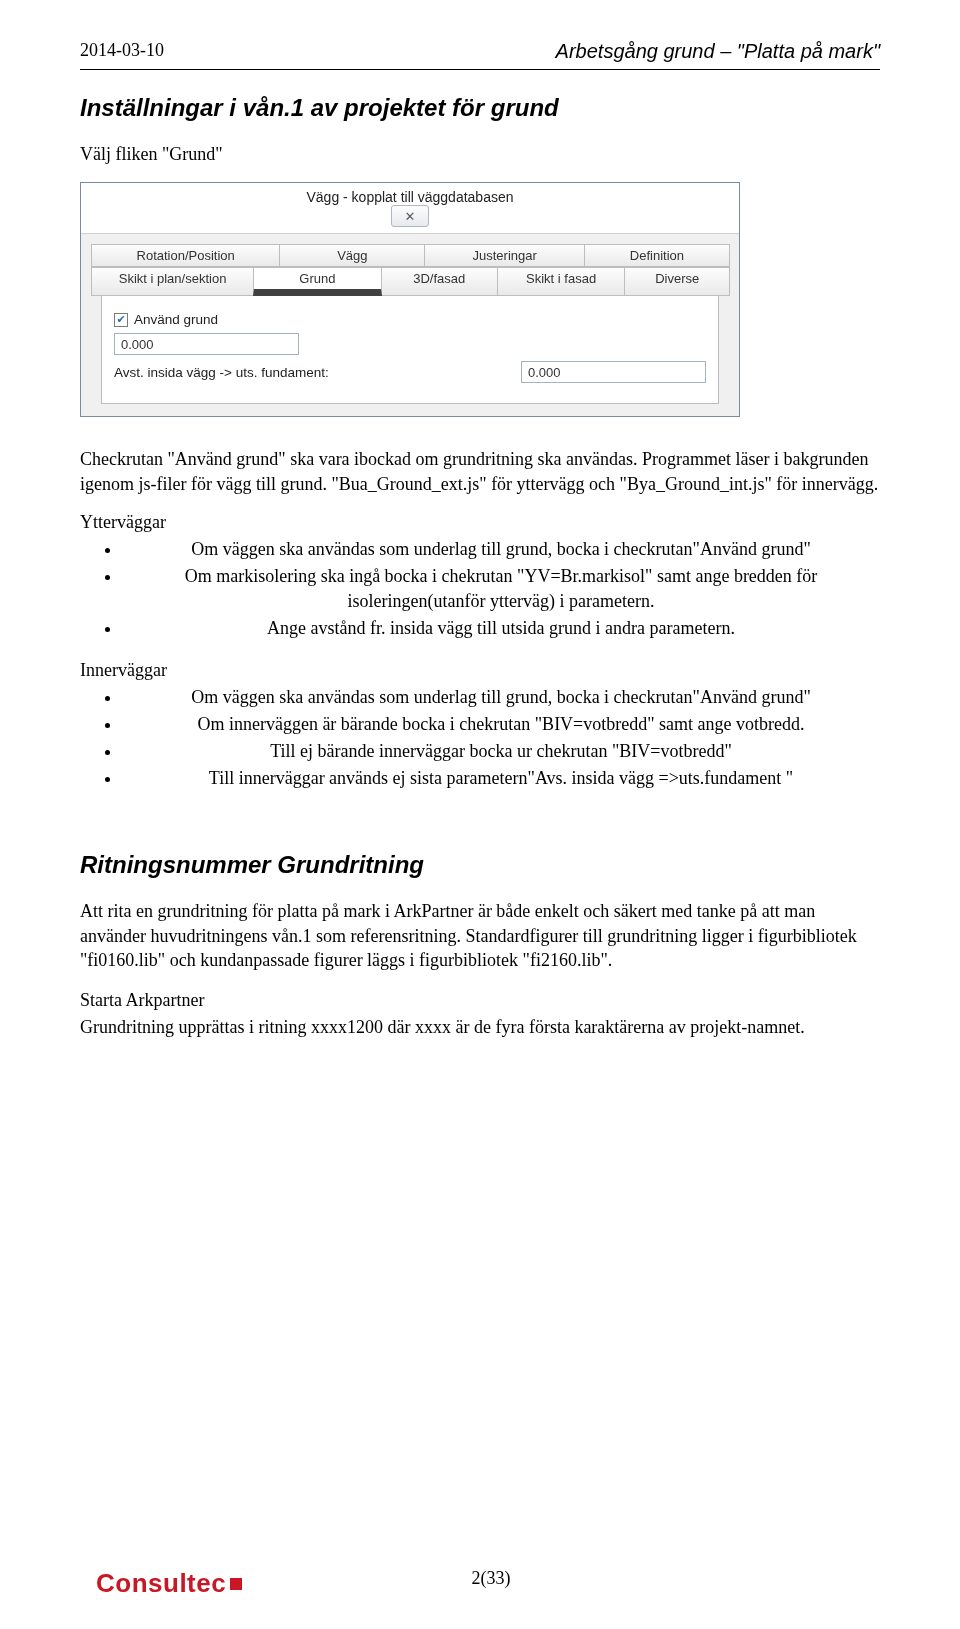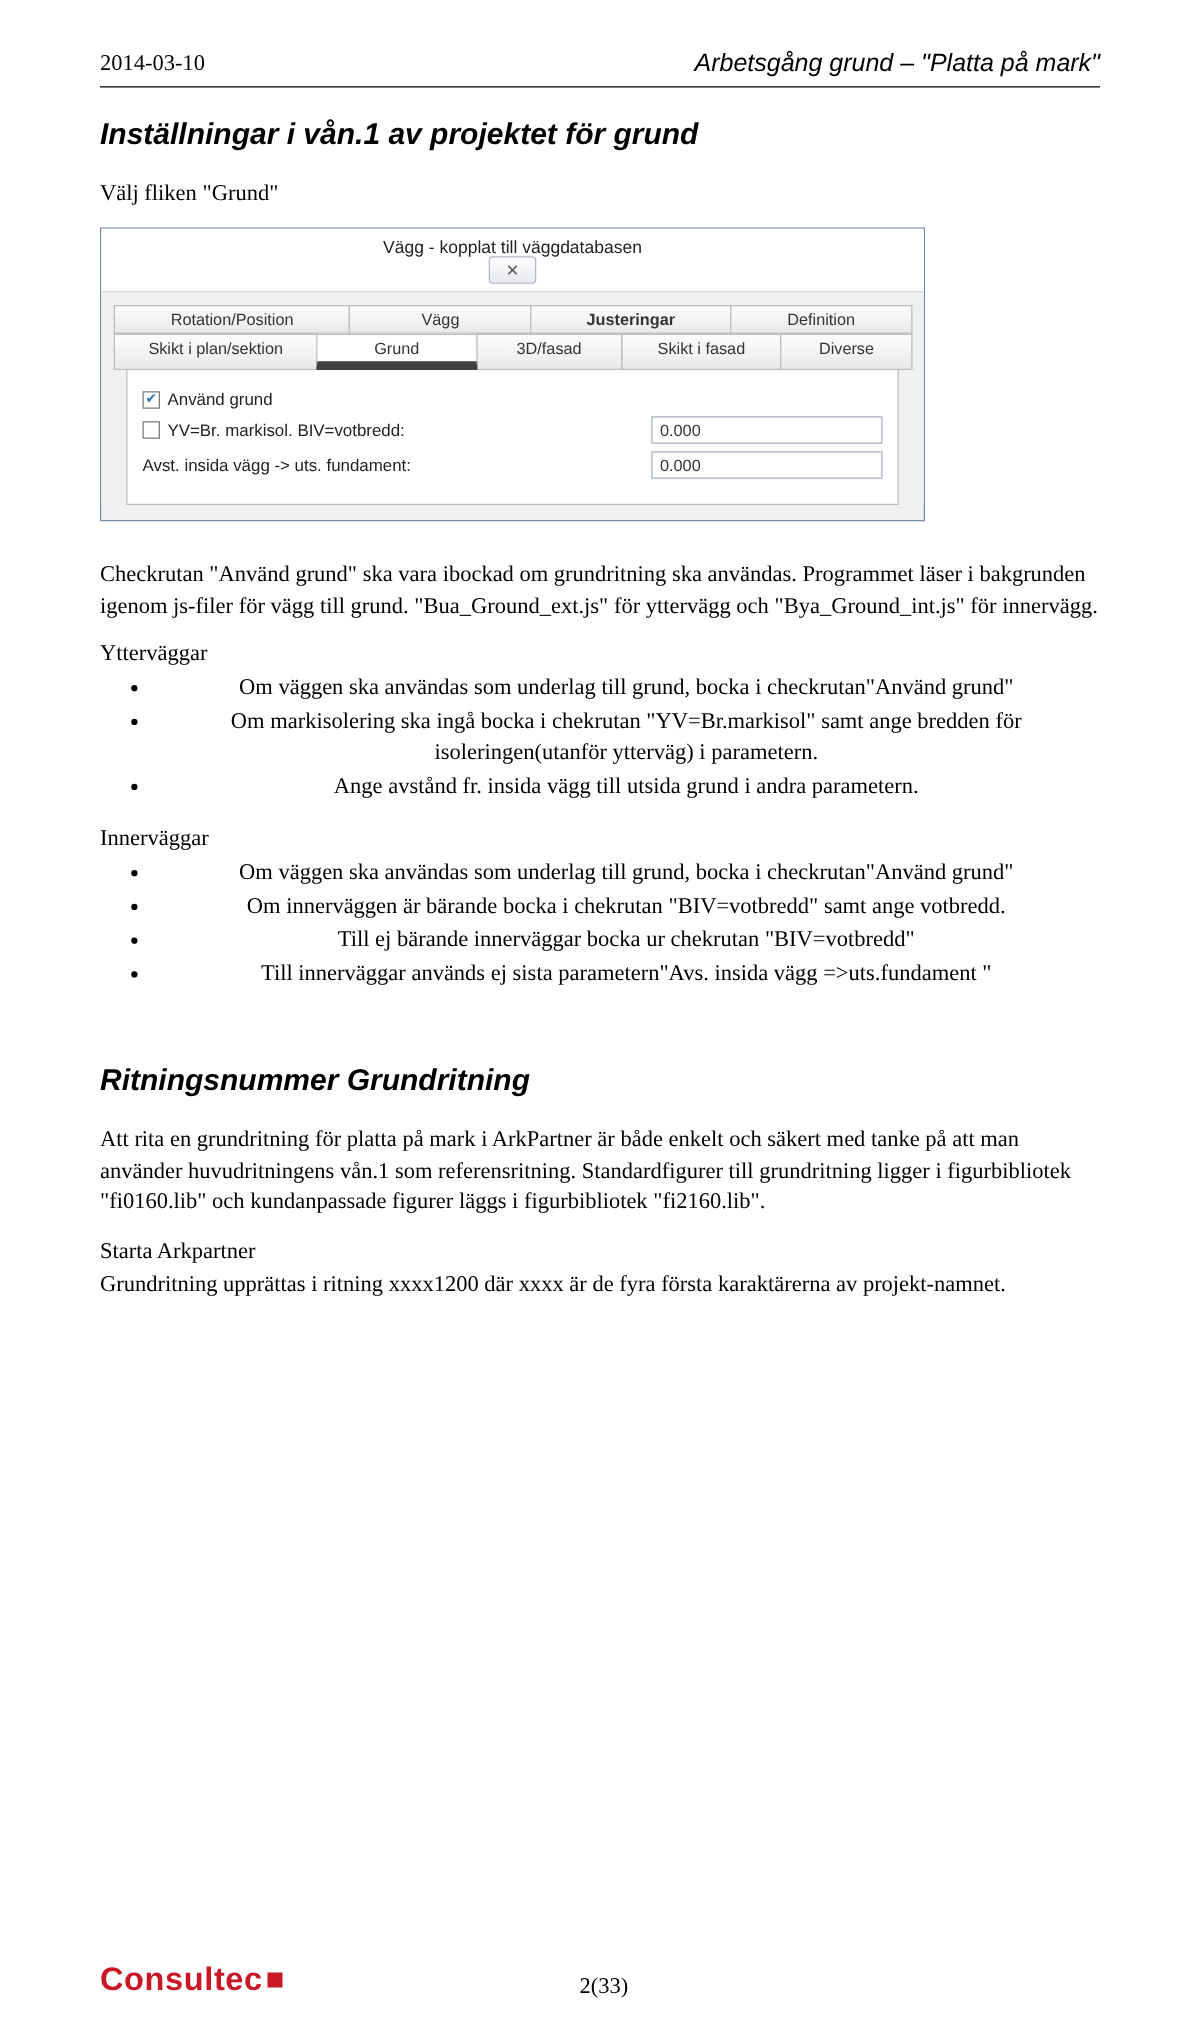--- a/index.html
+++ b/index.html
@@ -96,21 +96,21 @@
     background: linear-gradient(#fdfdfd,#e9e9e9);
     padding: 3px 0;
     font-size: 13px;
     text-align: center;
     color: #333;
     margin-right: -1px;
     cursor: pointer;
   }
   .tab.w1 { flex: 1.3; }
   .tab.w2 { flex: 1; }
-  .tab.w3 { flex: 1.1; font-weight: bold; }
+  .tab.w3 { flex: 1.1; }
   .tab.w4 { flex: 1; }
   .tab.selected {
     background: #fff;
     border-bottom: 1px solid #fff;
     font-weight: normal;
     position: relative;
     z-index: 2;
   }
   .tab-row.row2 .tab.selected {
     border-bottom: 7px solid #404040;
@@ -173,26 +173,26 @@
     line-height: 1.4;
     margin-bottom: 2px;
     text-align: center;
   }
   .subhead {
     font-size: 18px;
     margin: 4px 0 4px 0;
   }
   .footer {
     position: absolute;
-    left: 80px;
+    left: 96px;
     right: 80px;
     bottom: 30px;
     display: flex;
     justify-content: space-between;
-    align-items: flex-end;
+    align-items: flex-start;
   }
   .logo {
     font-family: Arial, Helvetica, sans-serif;
     font-weight: bold;
     font-size: 26px;
     color: #c81826;
     letter-spacing: 0.5px;
     display: flex;
     align-items: center;
     gap: 4px;
@@ -245,24 +245,20 @@
         <div class="tab" style="flex:1">3D/fasad</div>
         <div class="tab" style="flex:1.1">Skikt i fasad</div>
         <div class="tab" style="flex:0.9">Diverse</div>
       </div>
       <div class="dialog-body">
         <div class="chk-row">
           <span class="chk">✔</span>
           <span>Använd grund</span>
         </div>
         <div class="field-row">
-          <div class="label-side">
-            <span class="chk"></span>
-            <span>YV=Br. markisol. BIV=votbredd:</span>
-          </div>
           <input class="num-input" value="0.000" style="">
         </div>
         <div class="field-row">
           <div class="label-side">
             <span>Avst. insida vägg -&gt; uts. fundament:</span>
           </div>
           <input class="num-input" value="0.000" style="">
         </div>
       </div>
     </div>

